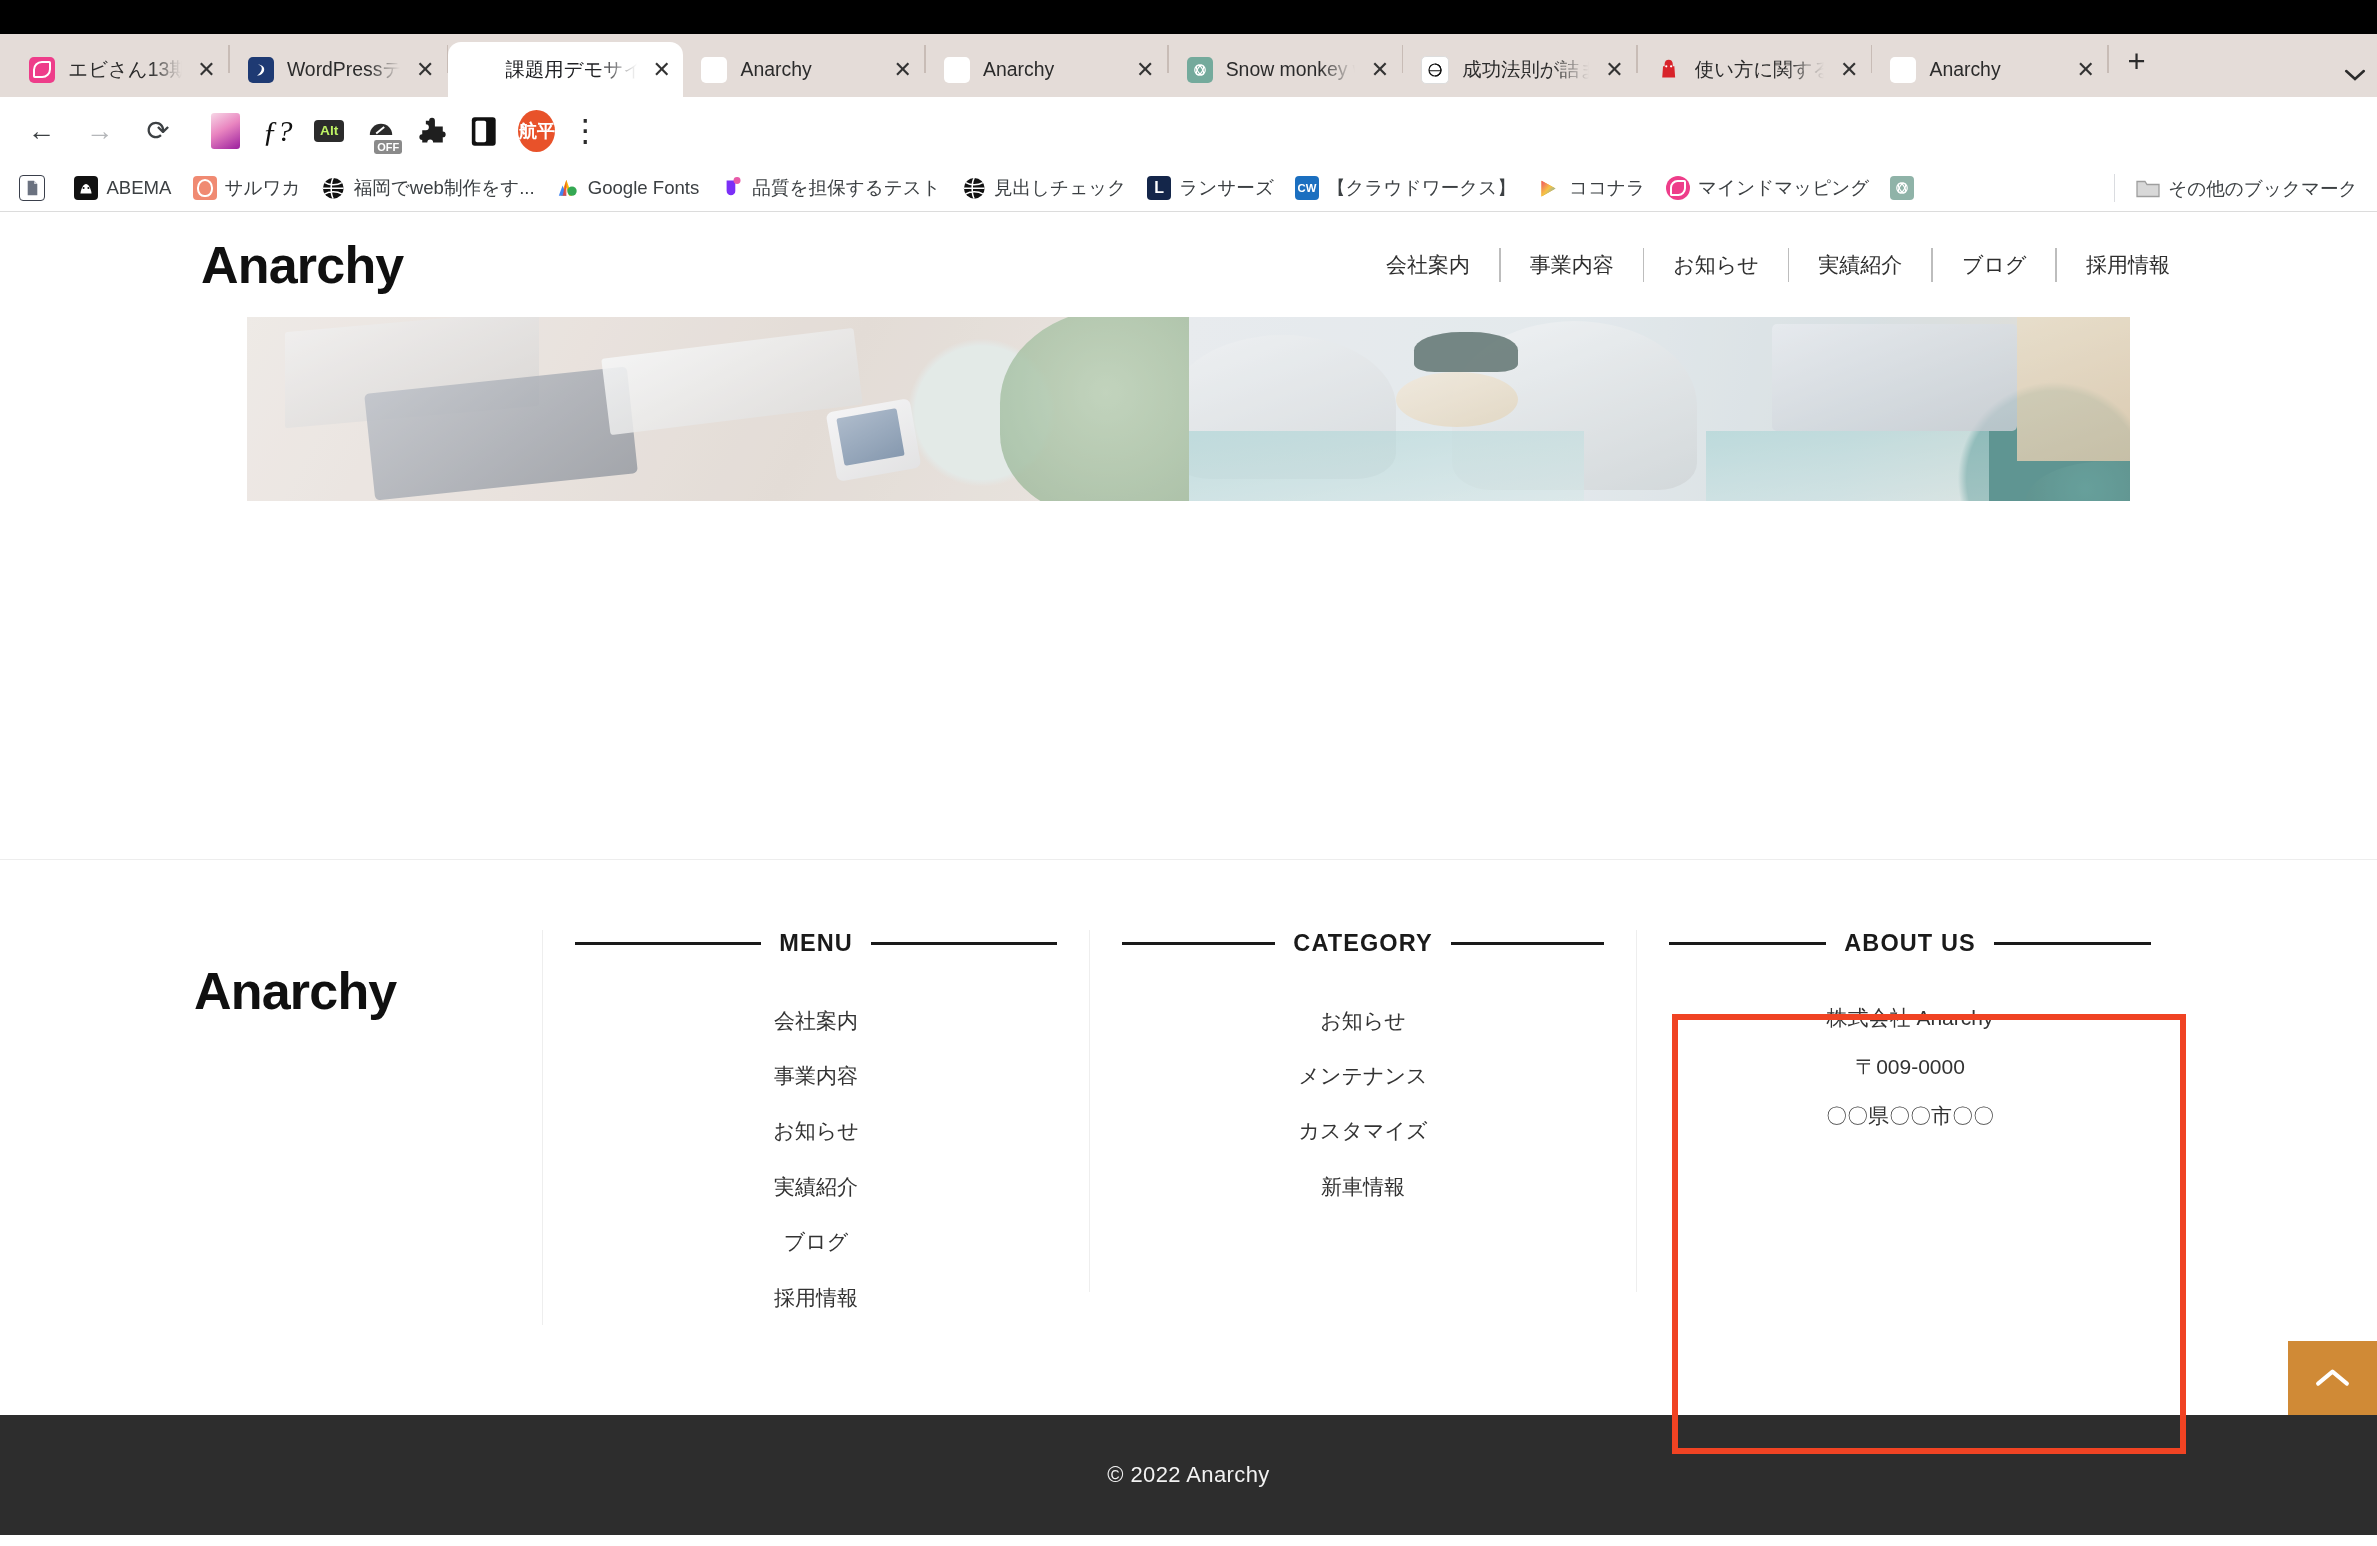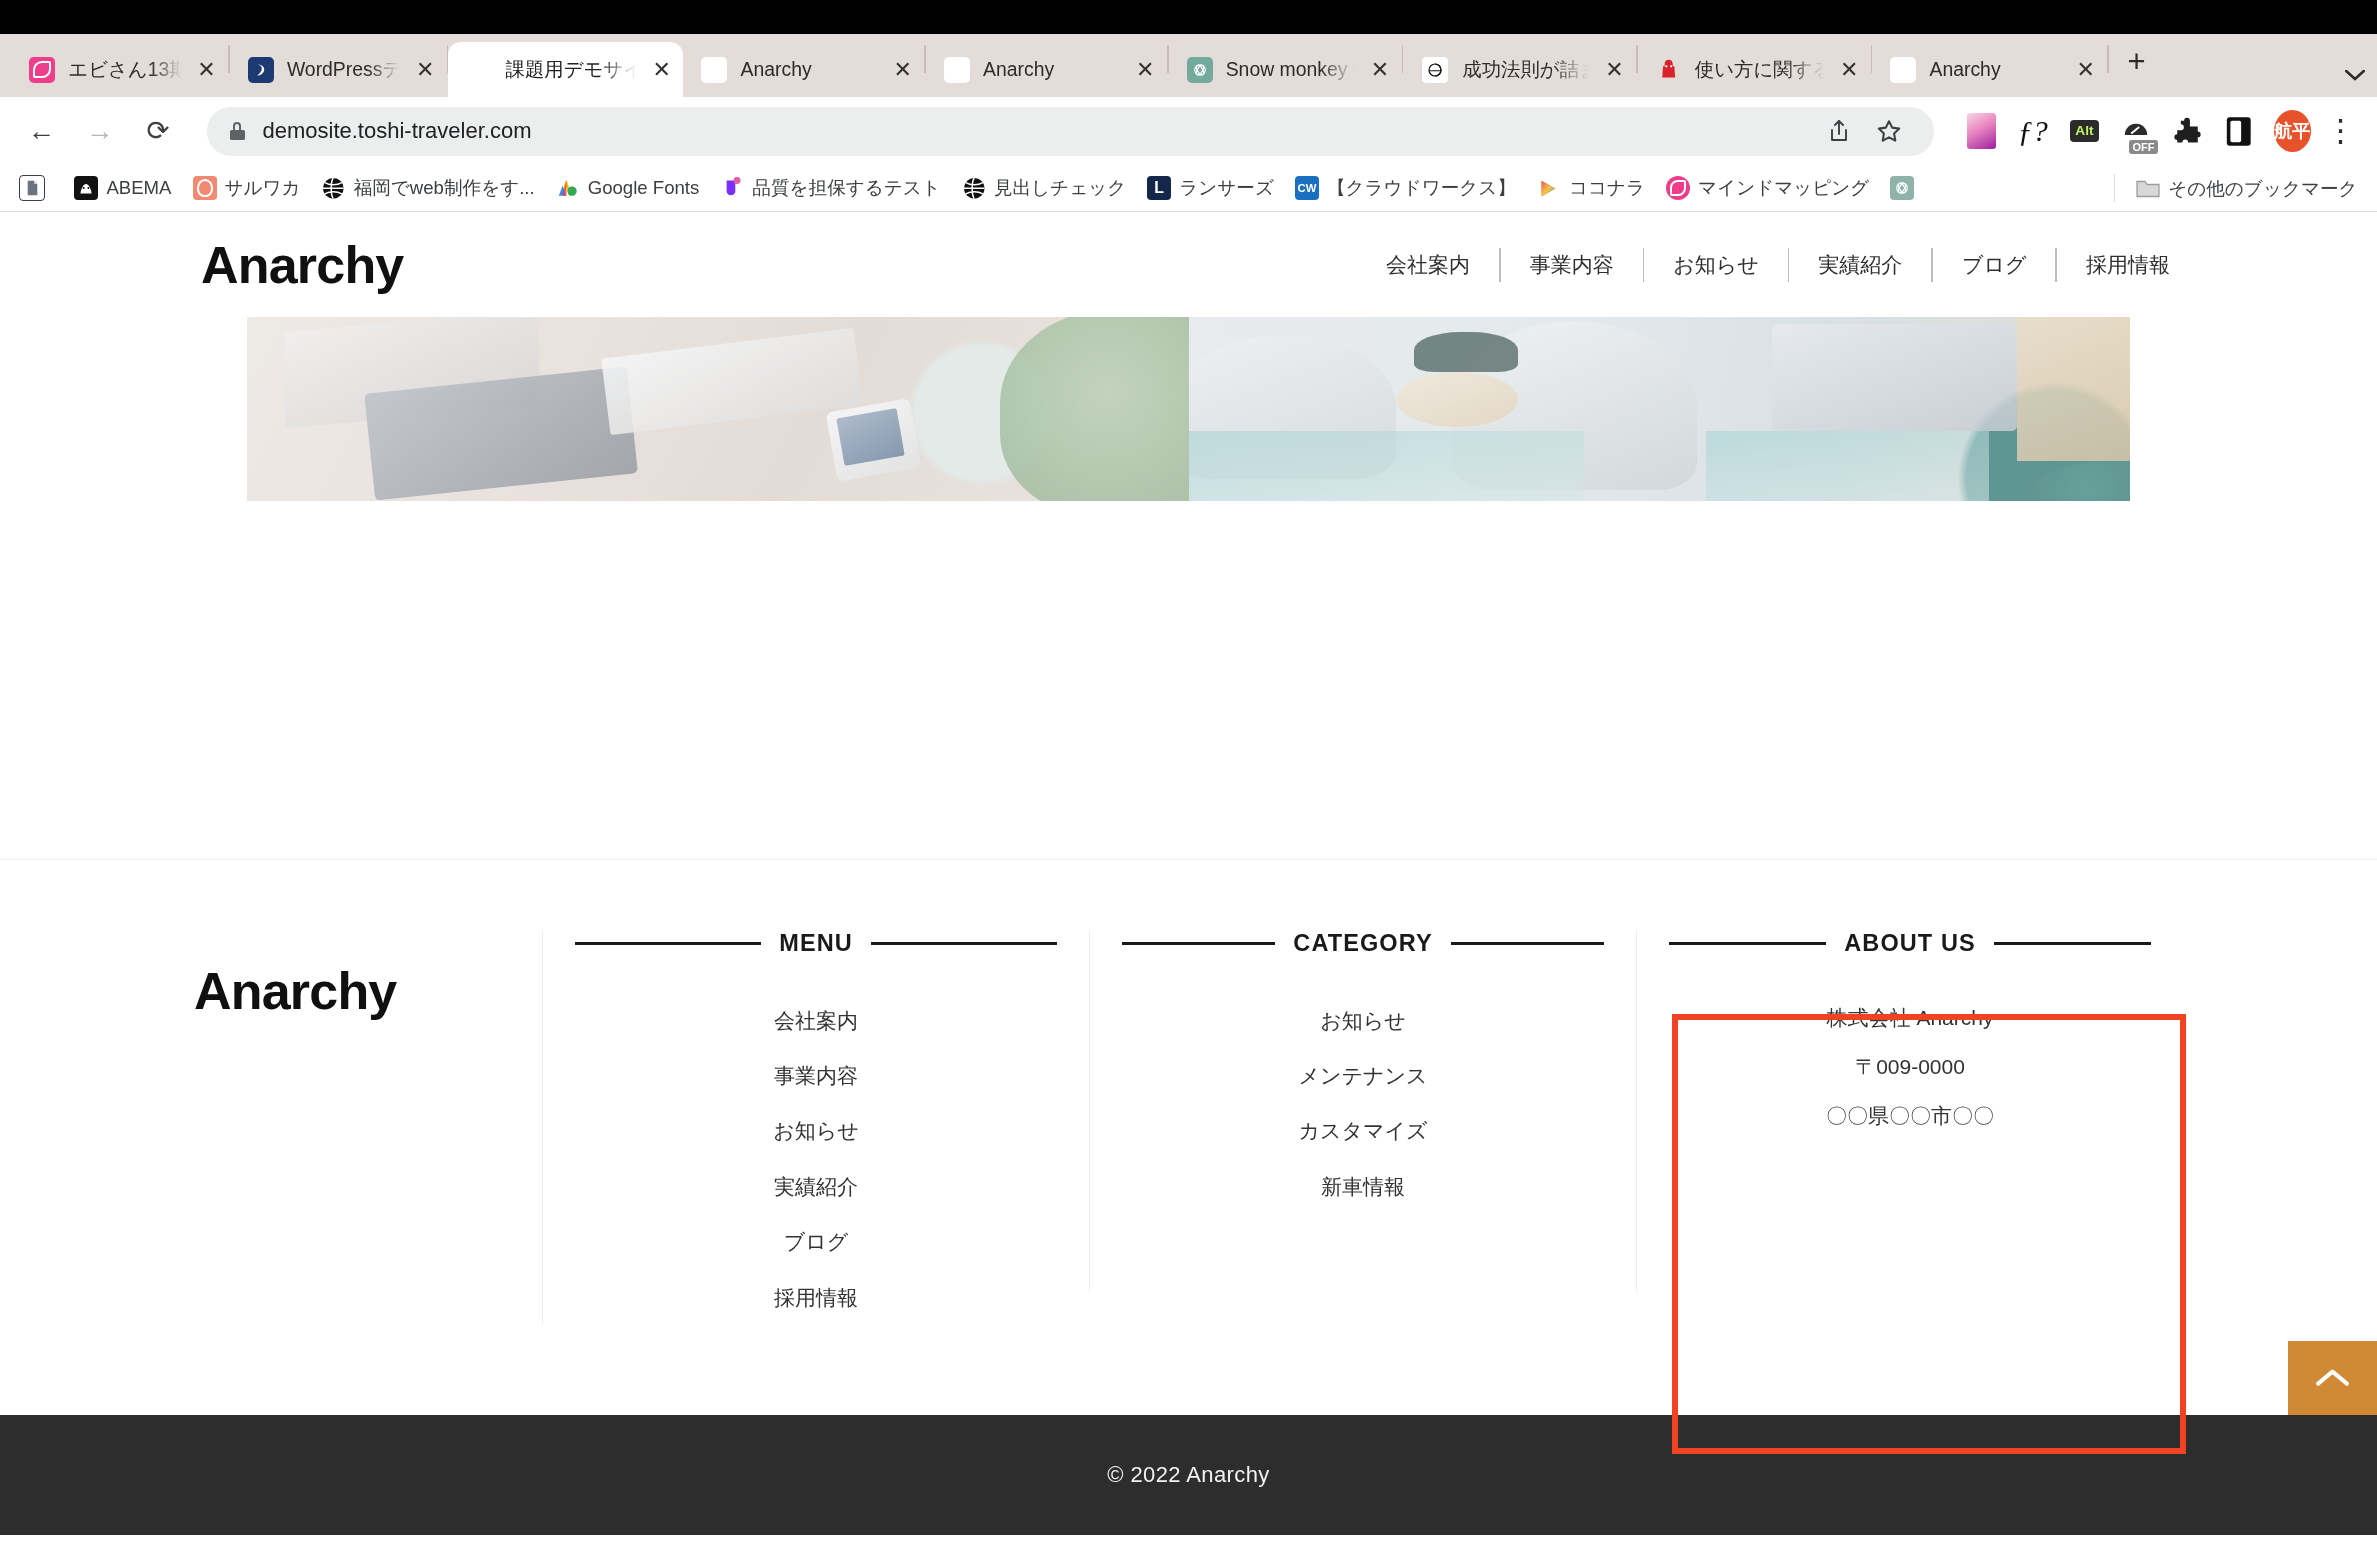--- a/index.html
+++ b/index.html
@@ -231,39 +231,20 @@
           <path d="M4 5l11 10L26 5" stroke="#2b2b2b" stroke-width="3.2" fill="none" stroke-linecap="round"></path>
         </svg>
     </div>
   </div>
 
   <div id="toolbar">
     <span class="navbtn">←</span>
     <span class="navbtn dim">→</span>
     <span class="navbtn">⟳</span>
 
-    <div id="omnibox">
-      <span id="lock">
-          <span class="shk"></span>
-          <span class="body"></span>
-        </span>
-      <span id="url">demosite.toshi-traveler.com</span>
-      <span class="obtn">
-        <svg width="24" height="26" viewBox="0 0 24 26" fill="none" stroke="#3c4043" stroke-width="1.9" stroke-linecap="round" stroke-linejoin="round">
-          <path d="M12 16V3"></path>
-            <path d="M8 7l4-4 4 4"></path>
-            <path d="M5 12v10h14V12"></path>
-        </svg>
-      </span>
-      <span class="obtn">
-        <svg width="26" height="26" viewBox="0 0 24 24" fill="none" stroke="#3c4043" stroke-width="1.9" stroke-linejoin="round">
-          <path d="M12 3l2.9 5.9 6.5.9-4.7 4.6 1.1 6.5L12 17.8 6.2 20.9l1.1-6.5L2.6 9.8l6.5-.9z"></path>
-        </svg>
-      </span>
-    </div>
 
     <span class="exticon">
       <span style="width:29px;height:36px;border-radius:3.2px;background:linear-gradient(150deg,#f7d7e6 0%,#e985c0 45%,#9b1f9e 100%);display:block"></span>
     </span>
     <span class="exticon">
       <span style="font-family:'Liberation Serif',serif;font-style:italic;font-size:30px;color:#111;line-height:1">ƒ?</span>
     </span>
     <span class="exticon">
       <span style="background:#2b2b2b;color:#bef264;font-size:13.7px;font-weight:700;border-radius:4px;padding:4px 5.7px;line-height:1">Alt</span>
     </span>

